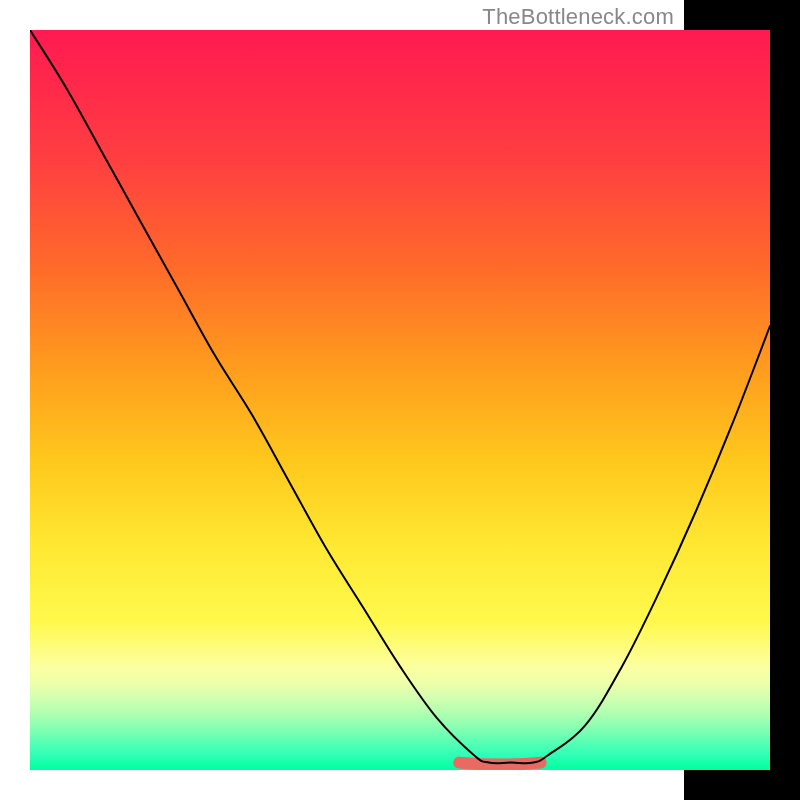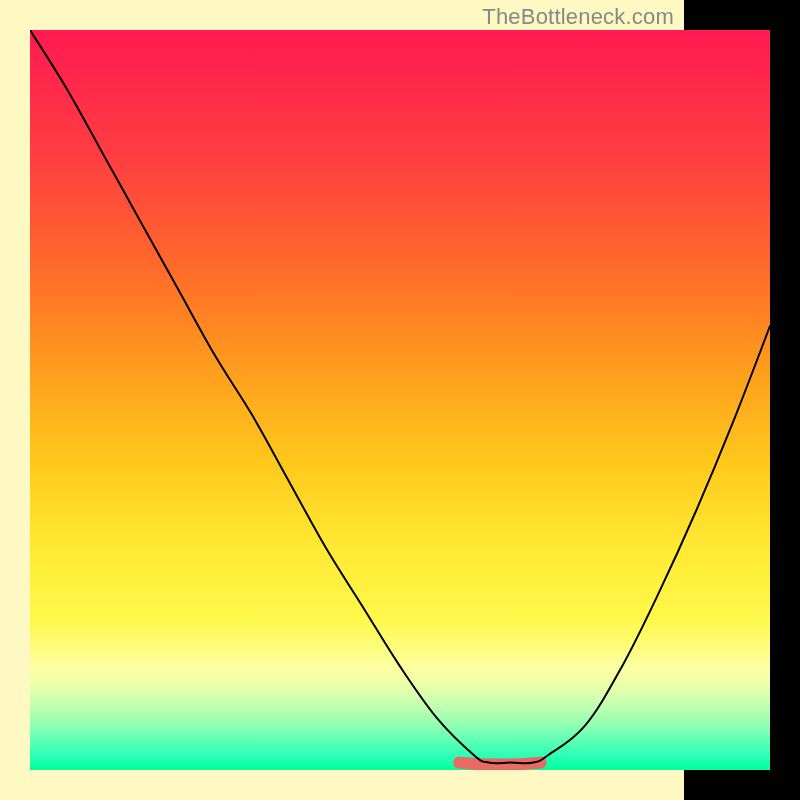--- a/index.html
+++ b/index.html
@@ -8,21 +8,21 @@
     width: 800px;
     height: 800px;
     background: #000;
     overflow: hidden;
     font-family: Arial, Helvetica, sans-serif;
   }
   .frame {
     position: relative;
     width: 684px;
     height: 800px;
-    background: #fef9c3;
+    background: #ffffff;
   }
   .plot-area {
     position: absolute;
     left: 30px;
     top: 30px;
     width: 740px;
     height: 740px;
     background: linear-gradient(to bottom,
       #ff1a51 0%,
       #ff2a4a 8%,

